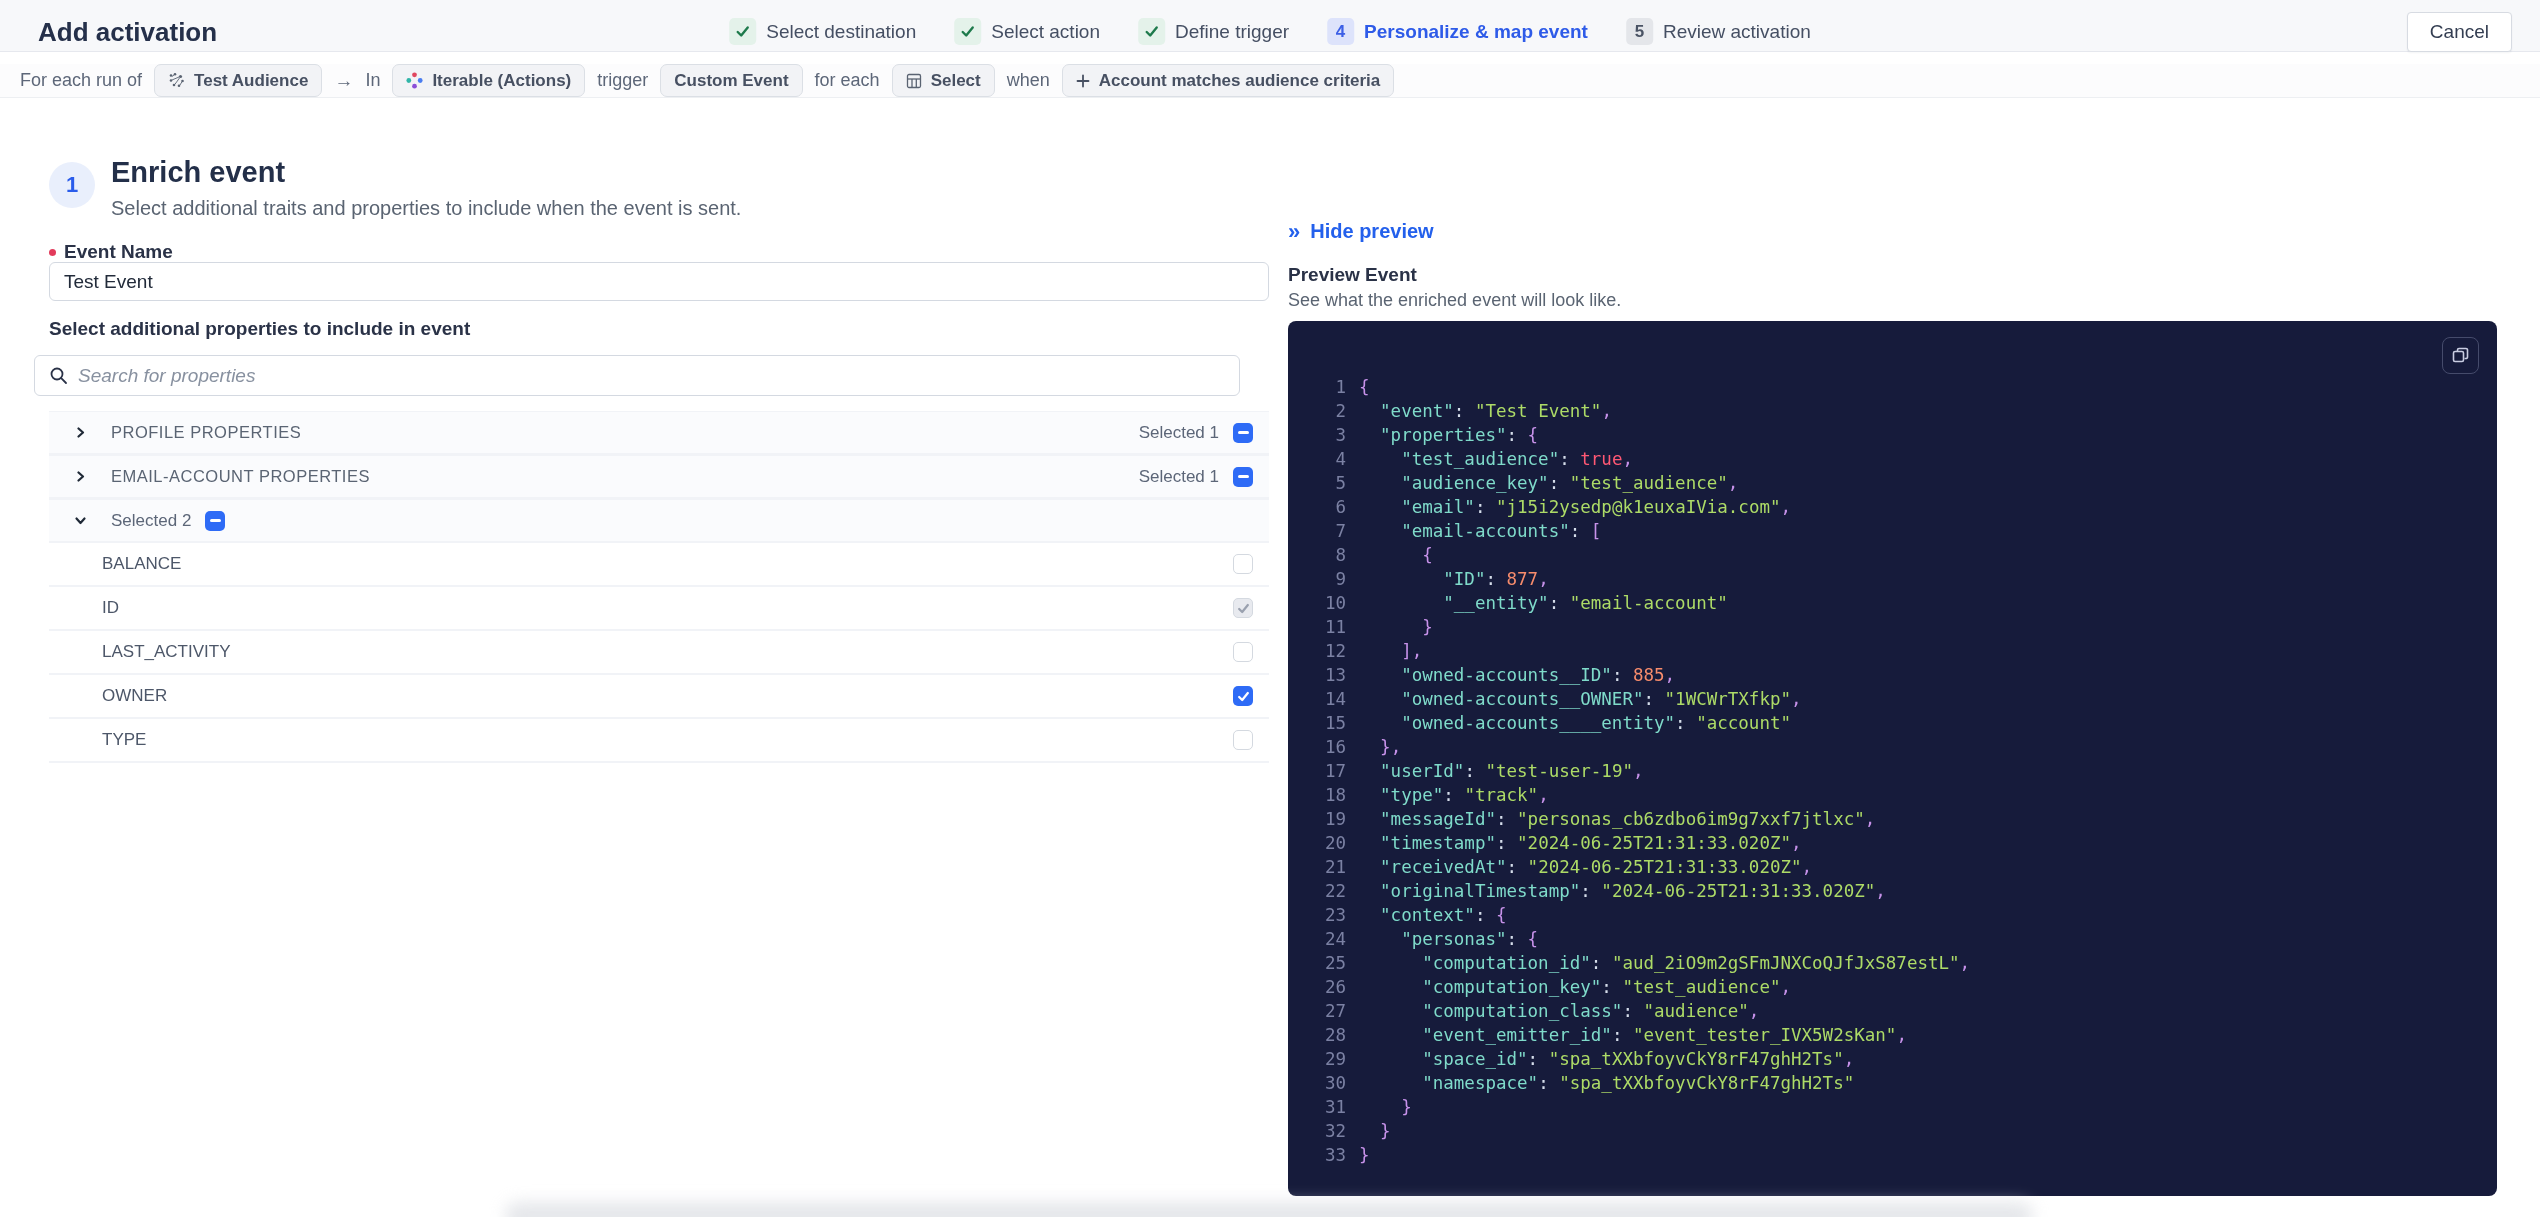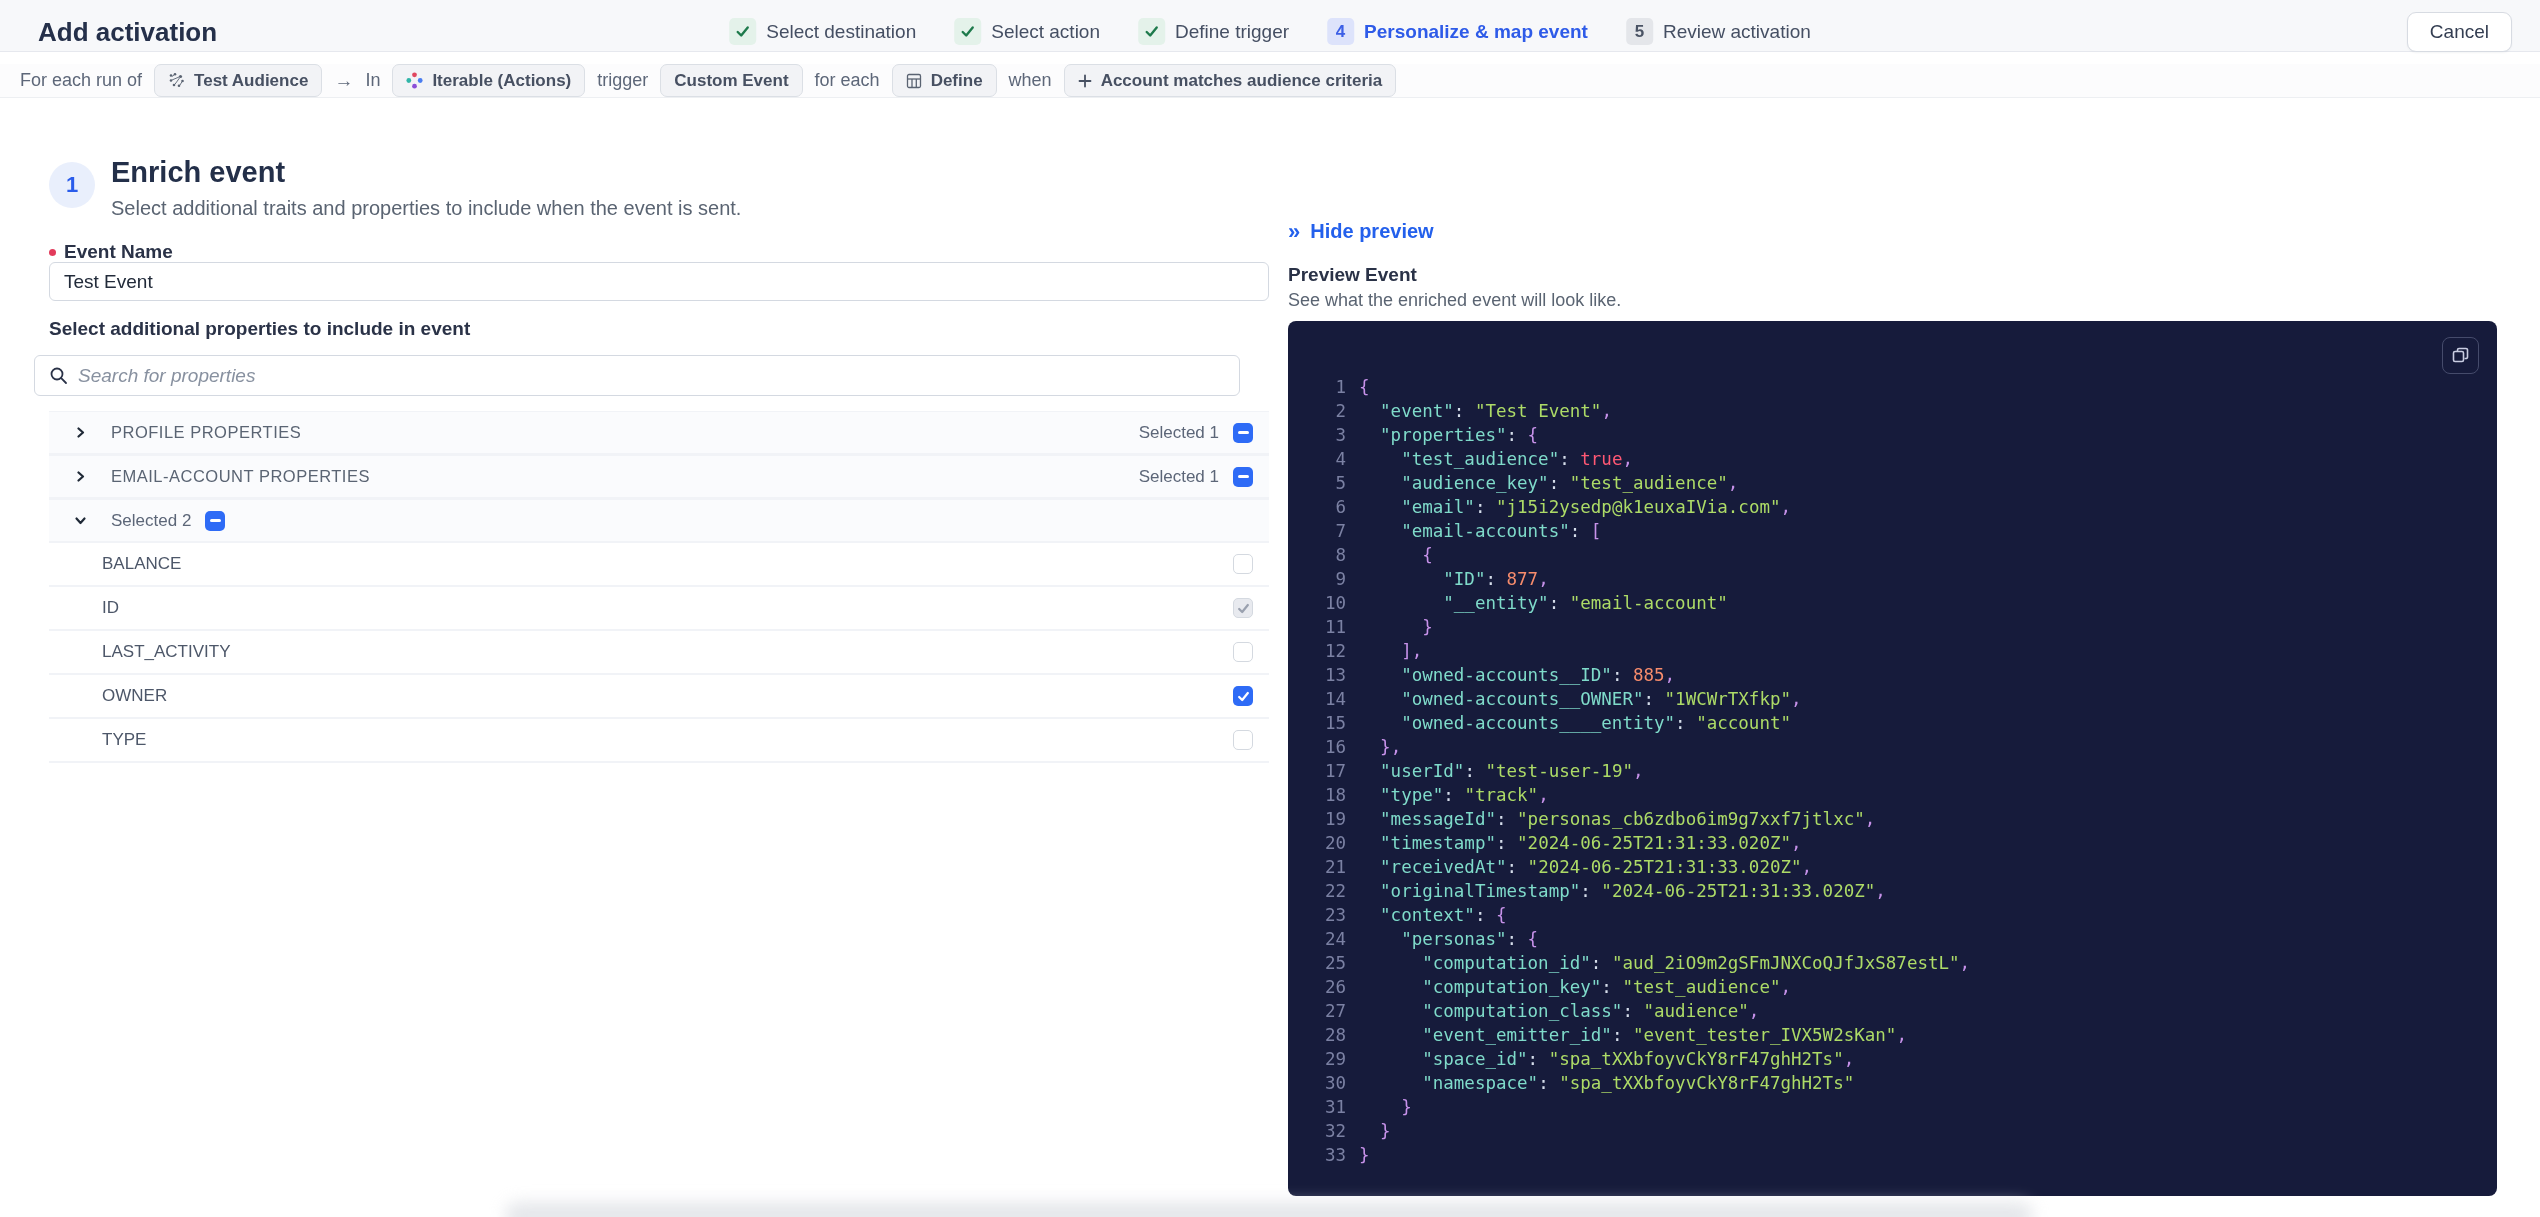--- a/index.html
+++ b/index.html
@@ -14,21 +14,21 @@
     display:flex; align-items:center; gap:38px; }
   .step { display:flex; align-items:center; gap:10px; cursor:pointer; }
   .step-box { width:27px; height:27px; border-radius:5px; display:flex; align-items:center;
     justify-content:center; font-size:17px; font-weight:bold; }
   .step.done .step-box { background:#E4F2EA; }
   .step.active .step-box { background:#DDE3FB; color:#3C5FE6; }
   .step.upcoming .step-box { background:#E4E6EA; color:#4A5364; }
   .step-label { font-size:19px; color:#454F63; font-weight:500; }
   .step.active .step-label { color:#2E5BE8; font-weight:bold; }
   .cancel-btn { position:absolute; right:28px; top:12px; height:40px; padding:0 22px;
-    background:#fff; border:1px solid #D7DBE2; border-radius:9px; font-size:19px; color:#343E52;
+    background:#fff; border:1px solid #D7DBE2; border-radius:4px; font-size:19px; color:#343E52;
     font-family:"Liberation Sans", sans-serif; cursor:pointer; box-shadow:0 1px 2px rgba(20,30,60,.05); }
 
   
   .sentence { position:absolute; left:0; top:64px; width:2540px; height:34px; background:#FCFCFD;
     border-bottom:1px solid #EDEFF2; display:flex; align-items:center; gap:12px; padding:0 20px; }
   .sent-text { font-size:18px; color:#5D6779; white-space:nowrap; }
   .sent-arrow { font-size:19px; color:#5D6779; }
   .chip { display:flex; align-items:center; gap:9px; height:33px; padding:0 13px;
     background:#F2F3F6; border:1px solid #DBDFE5; border-radius:7px; cursor:pointer; white-space:nowrap; }
   .chip-label { font-size:17px; font-weight:600; color:#475062; }
@@ -176,21 +176,21 @@
     <span class="sent-text">for each</span>
     <span class="chip">
       <span class="cicon">
         <svg width="16" height="16" viewBox="0 0 16 16" fill="none" stroke="#5A6372" stroke-width="1.3">
           <rect x="1.5" y="1.5" width="13" height="13" rx="1.5"></rect>
           <line x1="1.5" y1="6" x2="14.5" y2="6"></line>
           <line x1="6" y1="6" x2="6" y2="14.5"></line>
           <line x1="10.3" y1="6" x2="10.3" y2="14.5"></line>
         </svg>
       </span>
-      <span class="chip-label">Define</span>
+      <span class="chip-label">Select</span>
     </span>
     <span class="sent-text">when</span>
     <span class="chip">
       <span class="cicon">
         <svg width="14" height="14" viewBox="0 0 14 14" stroke="#475062" stroke-width="1.8" stroke-linecap="round">
           <line x1="7" y1="1.5" x2="7" y2="12.5"></line>
           <line x1="1.5" y1="7" x2="12.5" y2="7"></line>
         </svg>
       </span>
       <span class="chip-label">Account matches audience criteria</span>

